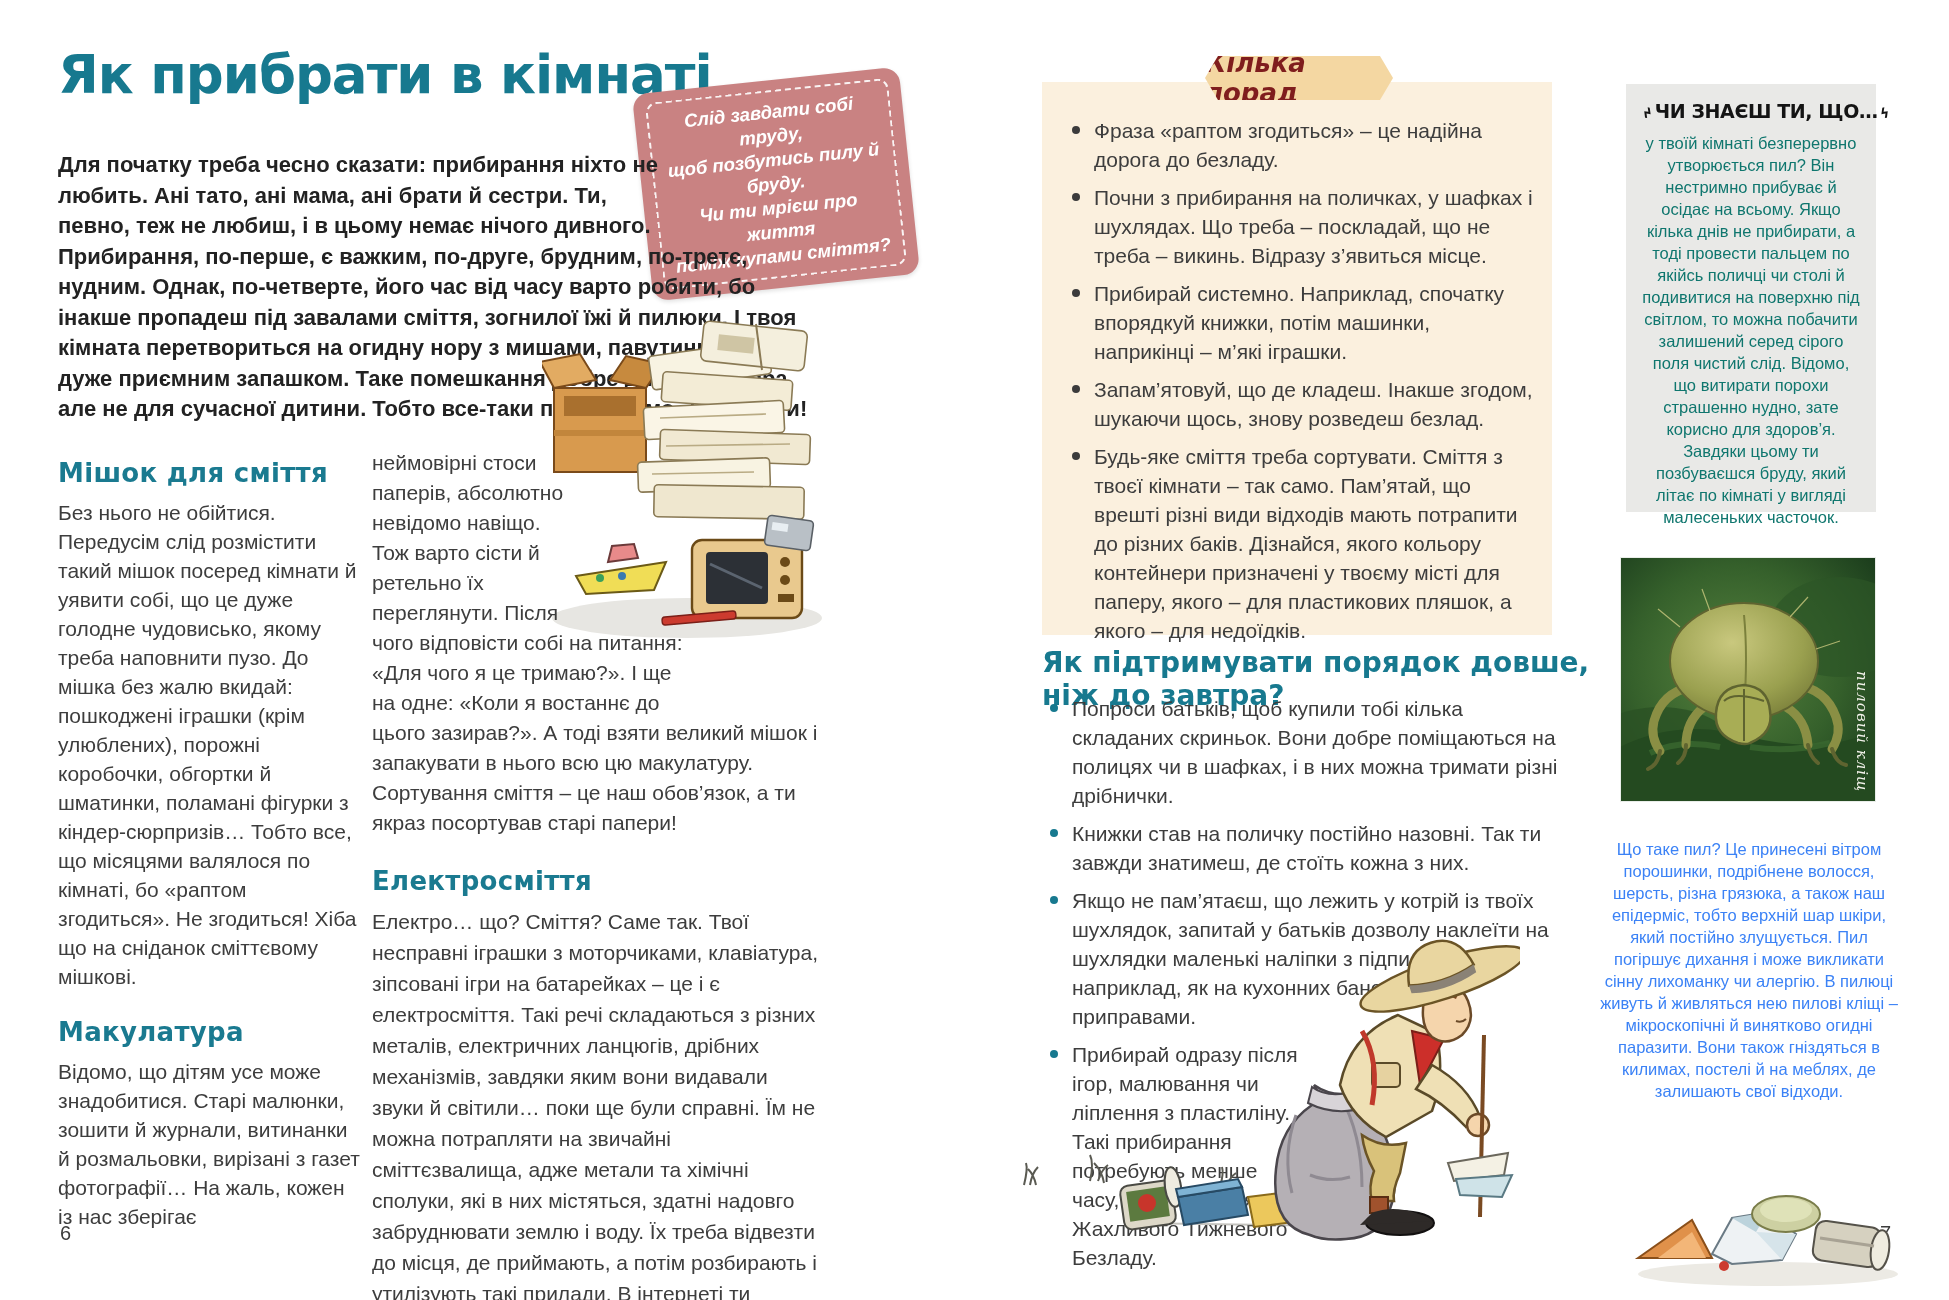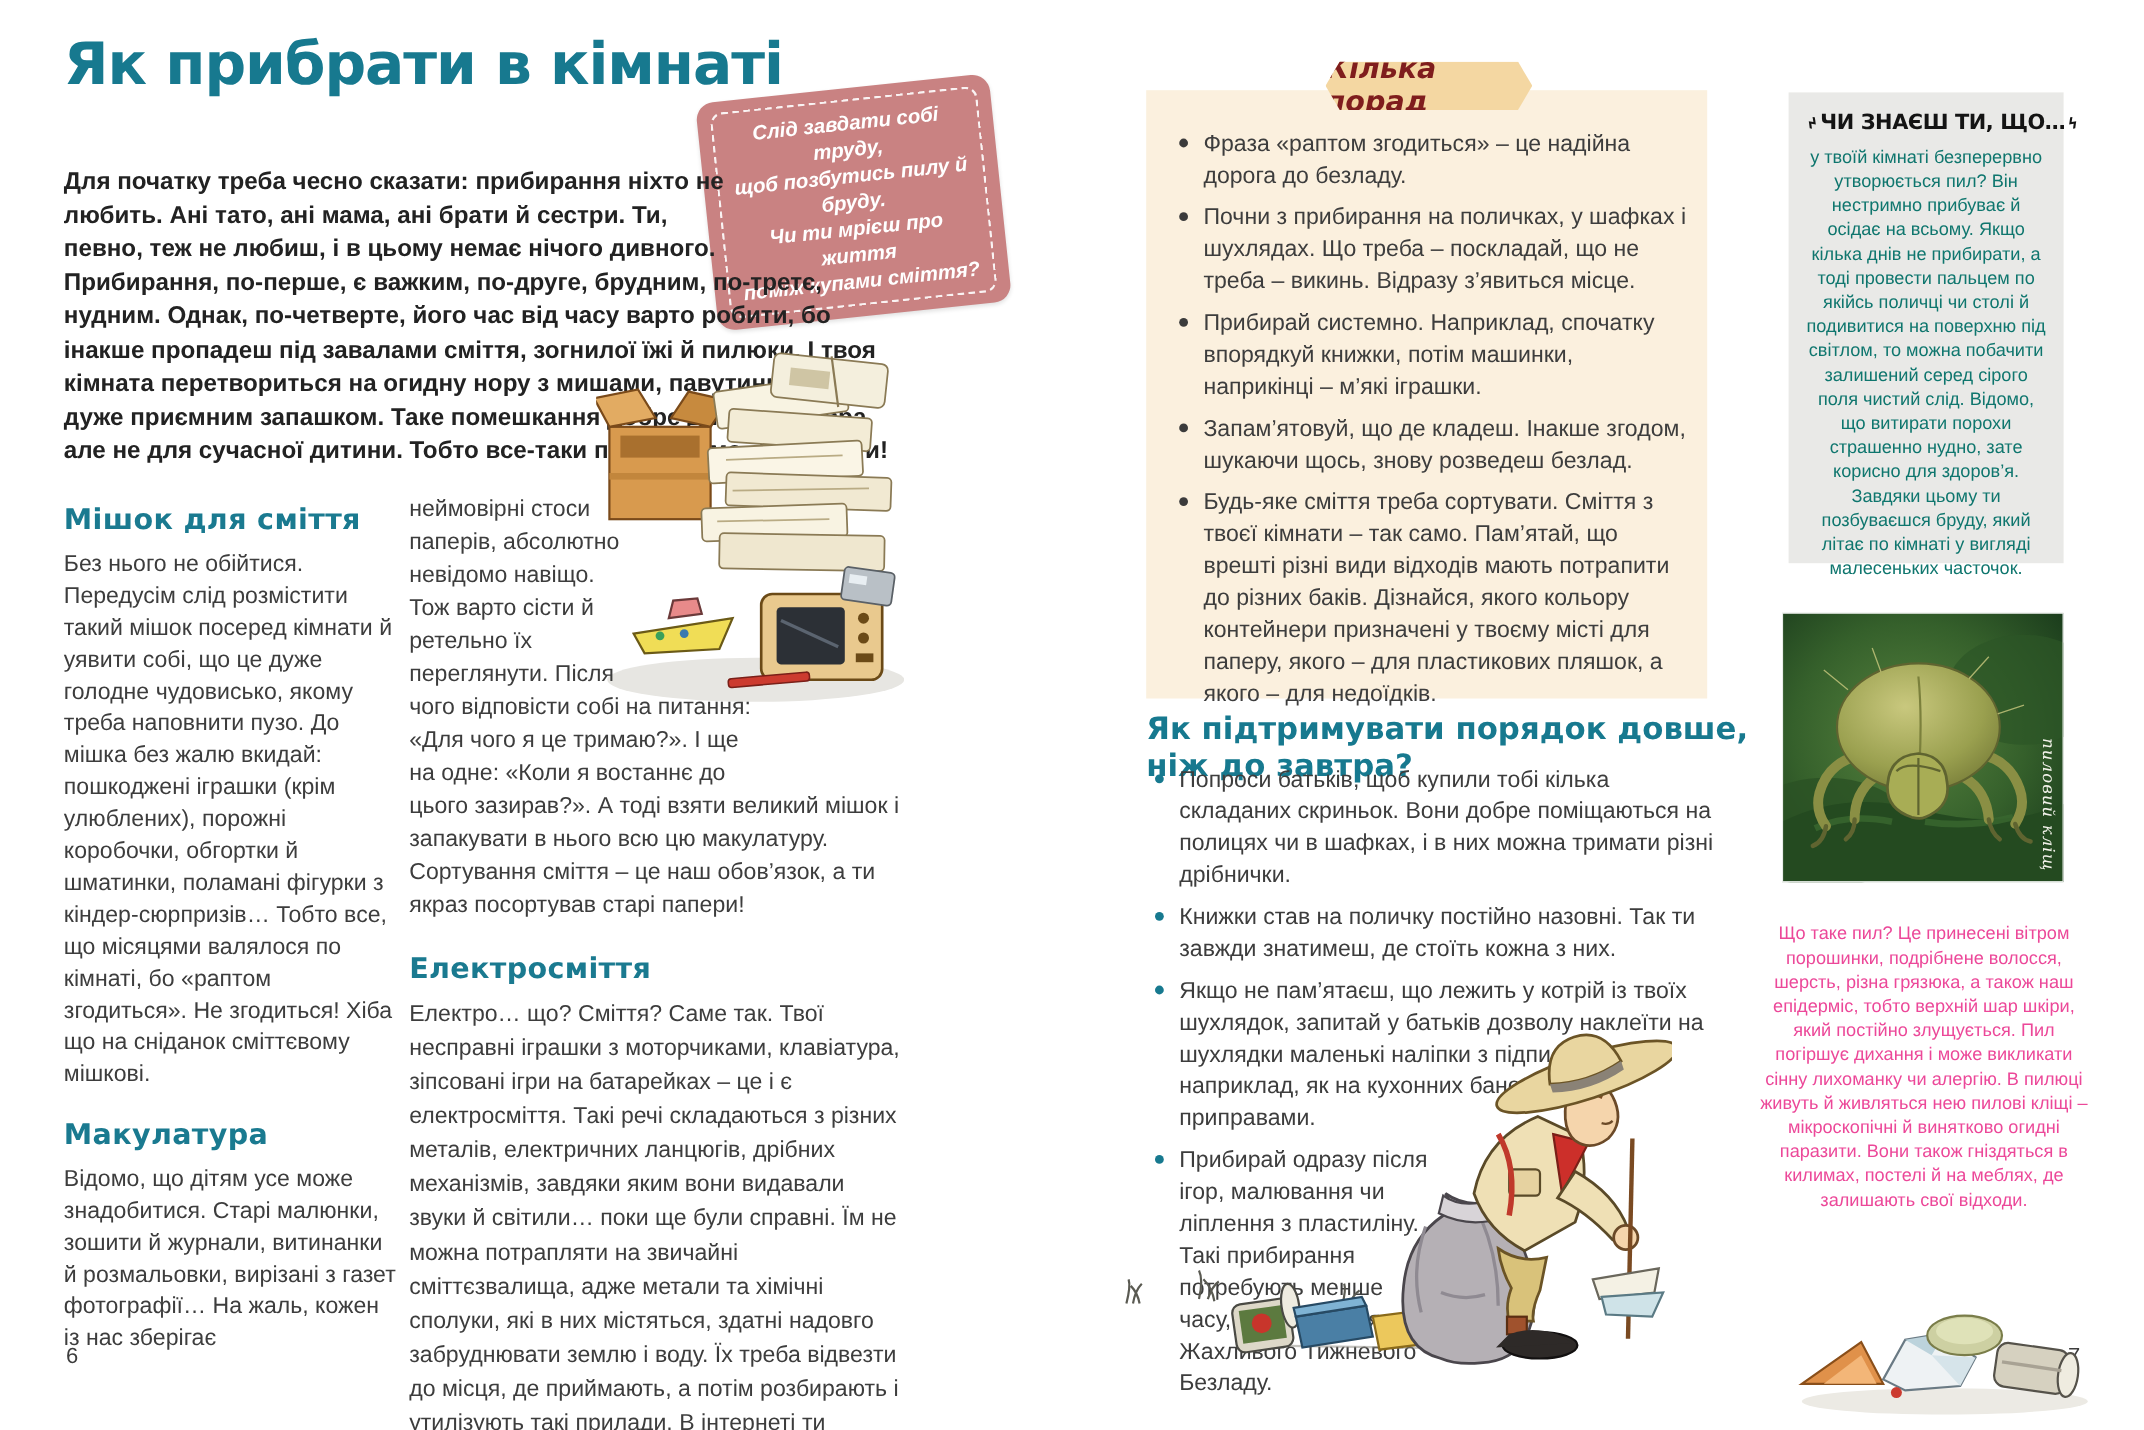--- a/index.html
+++ b/index.html
@@ -4,21 +4,21 @@
 <style>
   html,body{margin:0;padding:0;}
   body{
     width:1949px;height:1300px;position:relative;background:#ffffff;
     font-family:"Liberation Sans", sans-serif;color:#3d3d3d;overflow:hidden;
   }
   .abs{position:absolute;}
 
   
   .page-title{
-    left:58px;top:28px;font-size:53px;font-weight:700;color:#17798f;
+    left:58px;top:44px;font-size:53px;font-weight:700;color:#17798f;
     font-family:"DejaVu Sans", sans-serif;letter-spacing:-1px;
   }
   .sticky-note{
     left:642px;top:80px;width:244px;padding:10px 12px;
     background:#c98282;border-radius:16px;transform:rotate(-6deg);
     box-shadow:0 2px 4px rgba(0,0,0,.12);
   }
   .sticky-note .inner{
     border:2px dashed rgba(255,255,255,.9);border-radius:11px;
     padding:8px 6px;text-align:center;color:#ffffff;
@@ -87,21 +87,21 @@
   .fact-title .spark.flip{transform:rotate(10deg) scaleX(-1);}
   .fact-body{font-size:16.5px;line-height:22px;color:#0f766e;text-align:center;}
   .mite-photo{left:1620px;top:557px;width:256px;height:245px;}
   .mite-caption{
     position:absolute;right:5px;bottom:10px;writing-mode:vertical-rl;
     color:#f2f2ea;font-size:15px;font-style:italic;letter-spacing:1px;
     font-family:"DejaVu Serif", serif;
   }
   .dust-text{
     left:1598px;top:838px;width:302px;text-align:center;
-    font-size:16.5px;line-height:22px;color:#ec4899;
+    font-size:16.5px;line-height:22px;color:#3b82f6;
   }
 
   svg{display:block;}
 </style>
 </head>
 <body>
 
 <div class="abs page-title">Як прибрати в кімнаті</div>
 
 <div class="abs sticky-note">

